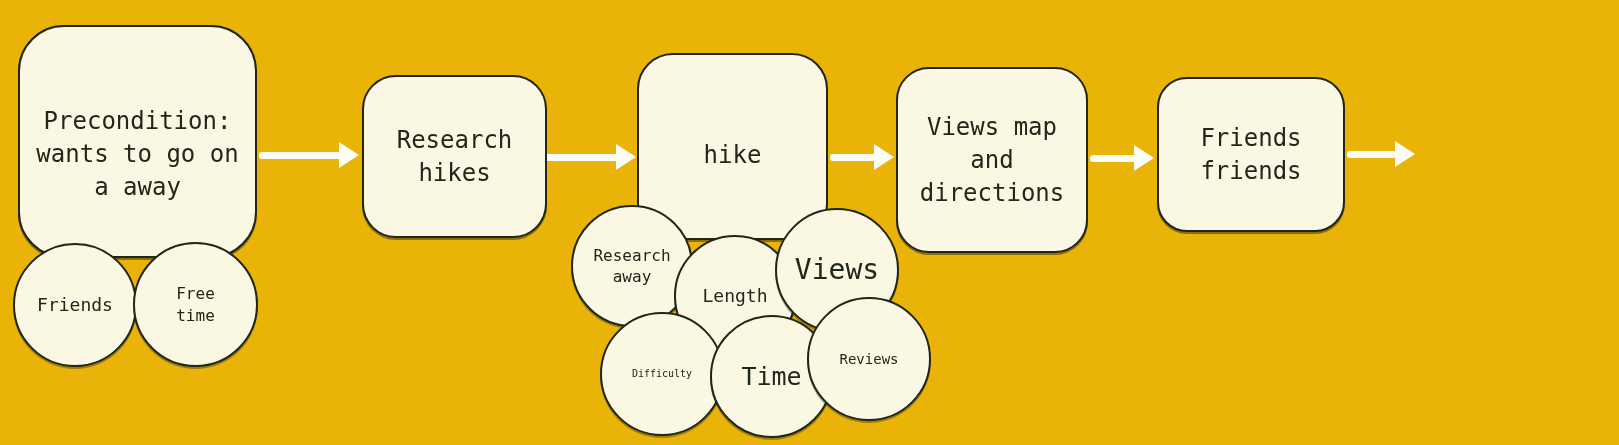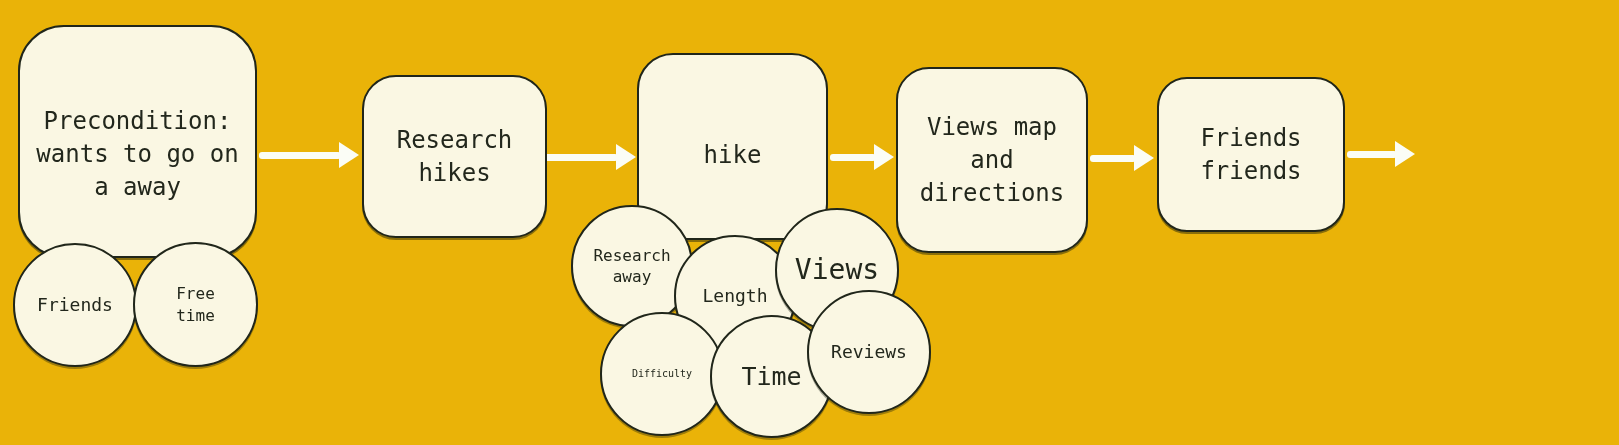--- a/index.html
+++ b/index.html
@@ -122,17 +122,17 @@
   </div>
   <div class="bubble" style="left:775px;top:208px;width:124px;height:124px;font-size:28px">
     <span class="ln">Views</span>
   </div>
   <div class="bubble" style="left:600px;top:312px;width:124px;height:124px;font-size:10px">
     <span class="ln">Difficulty</span>
   </div>
   <div class="bubble" style="left:710px;top:315px;width:123px;height:123px;font-size:25px">
     <span class="ln">Time</span>
   </div>
-  <div class="bubble" style="left:807px;top:290px;width:124px;height:124px;font-size:18px">
+  <div class="bubble" style="left:807px;top:297px;width:124px;height:124px;font-size:14px">
     <span class="ln">Reviews</span>
   </div>
 
 </div>
 
 </body></html>

